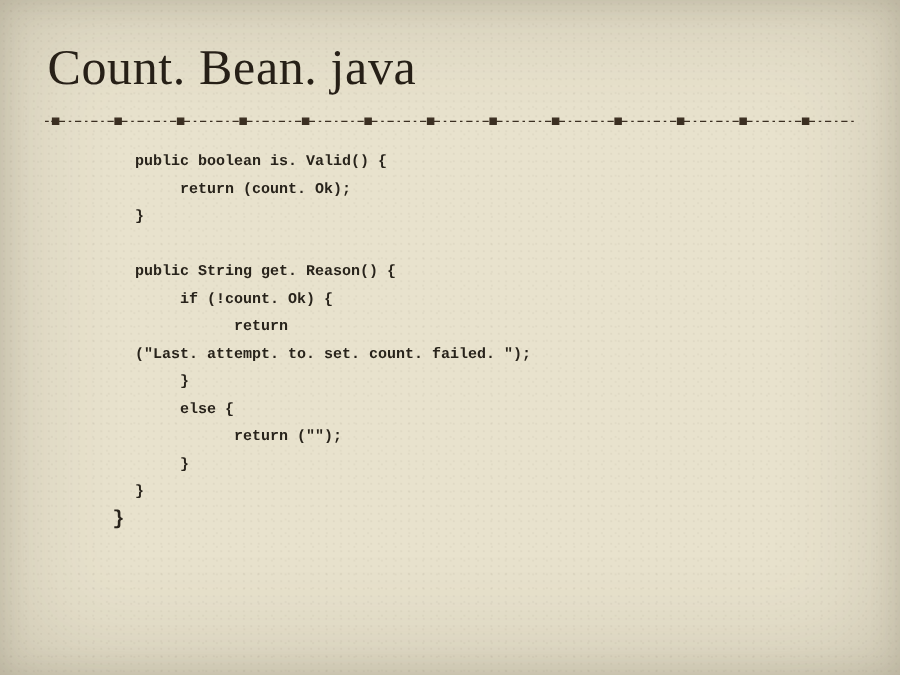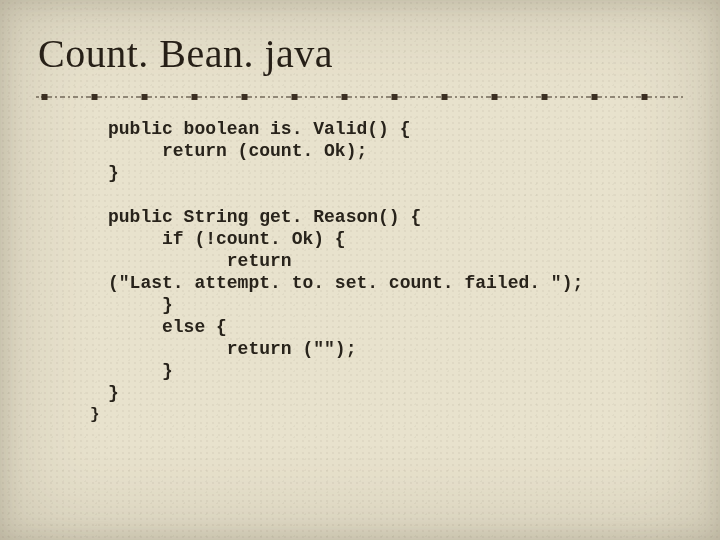--- a/index.html
+++ b/index.html
@@ -46,21 +46,21 @@
     width: 648px;
     height: 10px;
   }
   .divider svg { display: block; }
   .code-area {
     position: absolute;
     left: 108px;
     top: 118px;
     width: 560px;
     font-family: "Courier New", Courier, monospace;
-    font-size: 18px;
+    font-size: 12px;
     line-height: 22px;
     color: #28231b;
     font-weight: bold;
     white-space: pre;
   }
   .close-brace {
     position: absolute;
     left: 90px;
     top: 404px;
     font-family: "Courier New", Courier, monospace;

